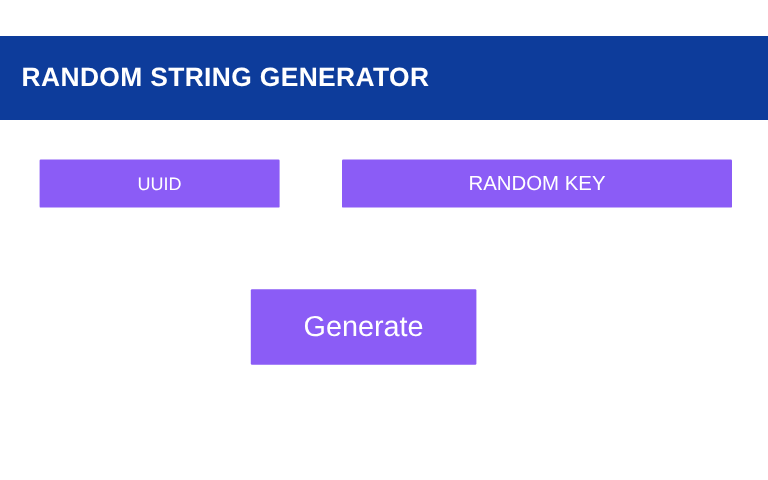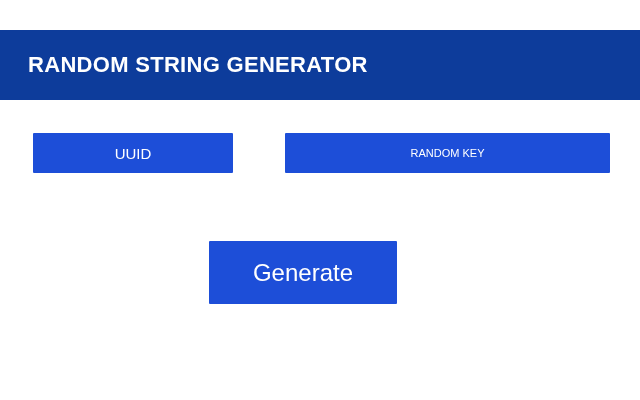--- a/index.html
+++ b/index.html
@@ -25,36 +25,36 @@
   .header-bar {
     position: absolute;
     left: 0;
     top: 30px;
     width: 640px;
     height: 70px;
     background: #0d3c9b;
     display: flex;
     align-items: center;
     box-sizing: border-box;
-    padding-left: 28px;
+    padding-left: 18px;
   }
   .header-title {
     color: #ffffff;
     font-family: "Liberation Sans", sans-serif;
     font-size: 22px;
     font-weight: bold;
     letter-spacing: 0.3px;
     line-height: 1;
     white-space: nowrap;
   }
 
   
   .btn {
     position: absolute;
-    background: #1d4ed8;
+    background: #8b5cf6;
     color: #ffffff;
     border: none;
     border-radius: 1px;
     font-family: "Liberation Sans", sans-serif;
     display: flex;
     align-items: center;
     justify-content: center;
     box-sizing: border-box;
     padding: 0;
     cursor: pointer;
@@ -70,21 +70,21 @@
     height: 40px;
     font-size: 15px;
     font-weight: normal;
   }
 
   .btn-randomkey {
     left: 285px;
     top: 133px;
     width: 325px;
     height: 40px;
-    font-size: 11px;
+    font-size: 17px;
     font-weight: normal;
   }
 
   .btn-generate {
     left: 209px;
     top: 241px;
     width: 188px;
     height: 63px;
     font-size: 24px;
     font-weight: normal;

